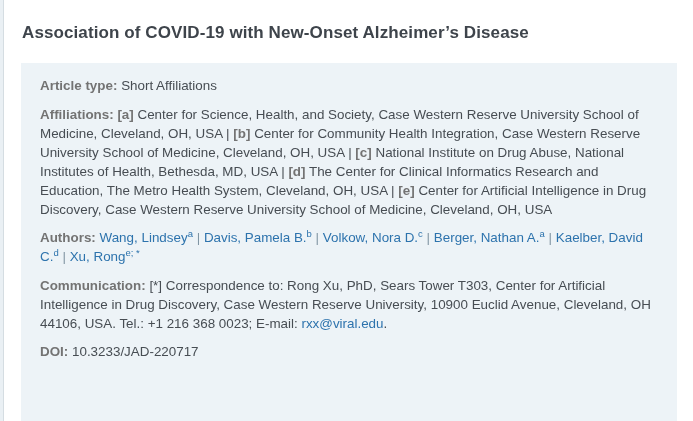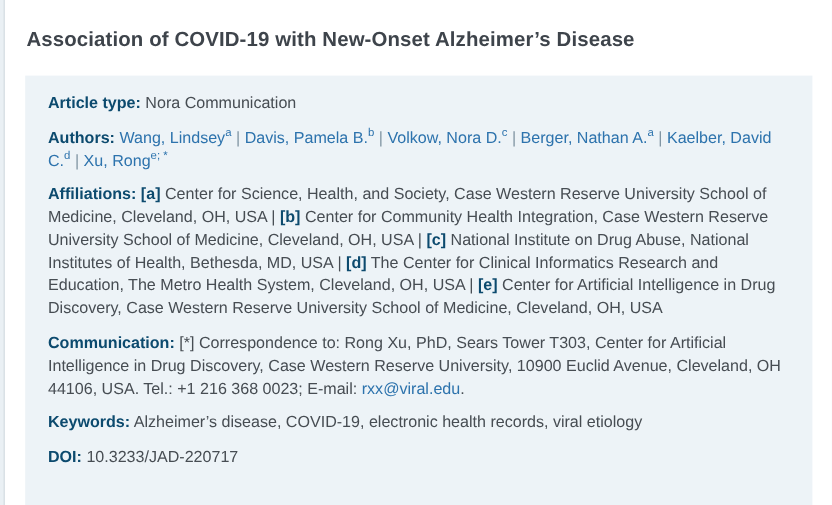--- a/index.html
+++ b/index.html
@@ -31,55 +31,40 @@
     min-height: 358px;
     padding: 13px 18px 12px 19px;
   }
   .meta-box p {
     font-size: 13.4px;
     line-height: 19px;
     color: #474d53;
     margin: 0 0 9.5px 0;
   }
   .meta-box p:last-child { margin-bottom: 0; }
-  .lbl { font-weight: bold; color: #0c4a6e; }
+  .lbl { font-weight: bold; color: #737373; }
   a.lnk { color: #2d73ad; text-decoration: none; cursor: pointer; }
   sup { font-size: 9.5px; line-height: 0; }
   .auth-sep { color: #8095a3; }
   .dark-sep { color: #474d53; }
 </style>
 </head>
 <body>
 
 <div class="left-strip"></div>
 
 <div class="content">
 
   <h1 class="page-title">Association of COVID-19 with New-Onset Alzheimer’s Disease</h1>
 
   <div class="meta-box">
 
     <p>
       <span class="lbl">Article type:</span>
-      <span>Nora Communication</span>
-    </p>
-
-    <p>
-      <span class="lbl">Authors:</span>
-      <a class="lnk"><span>Wang, Lindsey</span><sup>a</sup></a>
-      <span class="auth-sep">|</span>
-      <a class="lnk"><span>Davis, Pamela B.</span><sup>b</sup></a>
-      <span class="auth-sep">|</span>
-      <a class="lnk"><span>Volkow, Nora D.</span><sup>c</sup></a>
-      <span class="auth-sep">|</span>
-      <a class="lnk"><span>Berger, Nathan A.</span><sup>a</sup></a>
-      <span class="auth-sep">|</span>
-      <a class="lnk"><span>Kaelber, David C.</span><sup>d</sup></a>
-      <span class="auth-sep">|</span>
-      <a class="lnk"><span>Xu, Rong</span><sup>e; *</sup></a>
+      <span>Short Affiliations</span>
     </p>
 
     <p>
       <span class="lbl">Affiliations:</span>
       <span class="lbl">[a]</span>
       <span>Center for Science, Health, and Society, Case Western Reserve University School of Medicine, Cleveland, OH, USA</span>
       <span class="dark-sep">|</span>
       <span class="lbl">[b]</span>
       <span>Center for Community Health Integration, Case Western Reserve University School of Medicine, Cleveland, OH, USA</span>
       <span class="dark-sep">|</span>
@@ -87,30 +72,41 @@
       <span>National Institute on Drug Abuse, National Institutes of Health, Bethesda, MD, USA</span>
       <span class="dark-sep">|</span>
       <span class="lbl">[d]</span>
       <span>The Center for Clinical Informatics Research and Education, The Metro Health System, Cleveland, OH, USA</span>
       <span class="dark-sep">|</span>
       <span class="lbl">[e]</span>
       <span>Center for Artificial Intelligence in Drug Discovery, Case Western Reserve University School of Medicine, Cleveland, OH, USA</span>
     </p>
 
     <p>
+      <span class="lbl">Authors:</span>
+      <a class="lnk"><span>Wang, Lindsey</span><sup>a</sup></a>
+      <span class="auth-sep">|</span>
+      <a class="lnk"><span>Davis, Pamela B.</span><sup>b</sup></a>
+      <span class="auth-sep">|</span>
+      <a class="lnk"><span>Volkow, Nora D.</span><sup>c</sup></a>
+      <span class="auth-sep">|</span>
+      <a class="lnk"><span>Berger, Nathan A.</span><sup>a</sup></a>
+      <span class="auth-sep">|</span>
+      <a class="lnk"><span>Kaelber, David C.</span><sup>d</sup></a>
+      <span class="auth-sep">|</span>
+      <a class="lnk"><span>Xu, Rong</span><sup>e; *</sup></a>
+    </p>
+
+    <p>
       <span class="lbl">Communication:</span>
       <span>[*]</span>
       <span>Correspondence to: Rong Xu, PhD, Sears Tower T303, Center for Artificial Intelligence in Drug Discovery, Case Western Reserve University, 10900 Euclid Avenue, Cleveland, OH 44106, USA. Tel.: +1 216 368 0023; E-mail:</span>
       <a class="lnk">rxx@viral.edu</a><span>.</span>
     </p>
 
-    <p>
-      <span class="lbl">Keywords:</span>
-      <span>Alzheimer’s disease, COVID-19, electronic health records, viral etiology</span>
-    </p>
 
     <p>
       <span class="lbl">DOI:</span>
       <span>10.3233/JAD-220717</span>
     </p>
 
 
   </div>
 </div>
 

